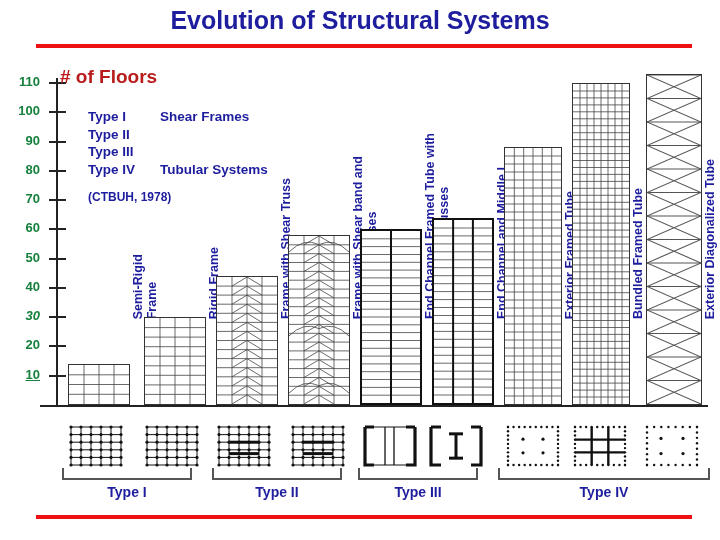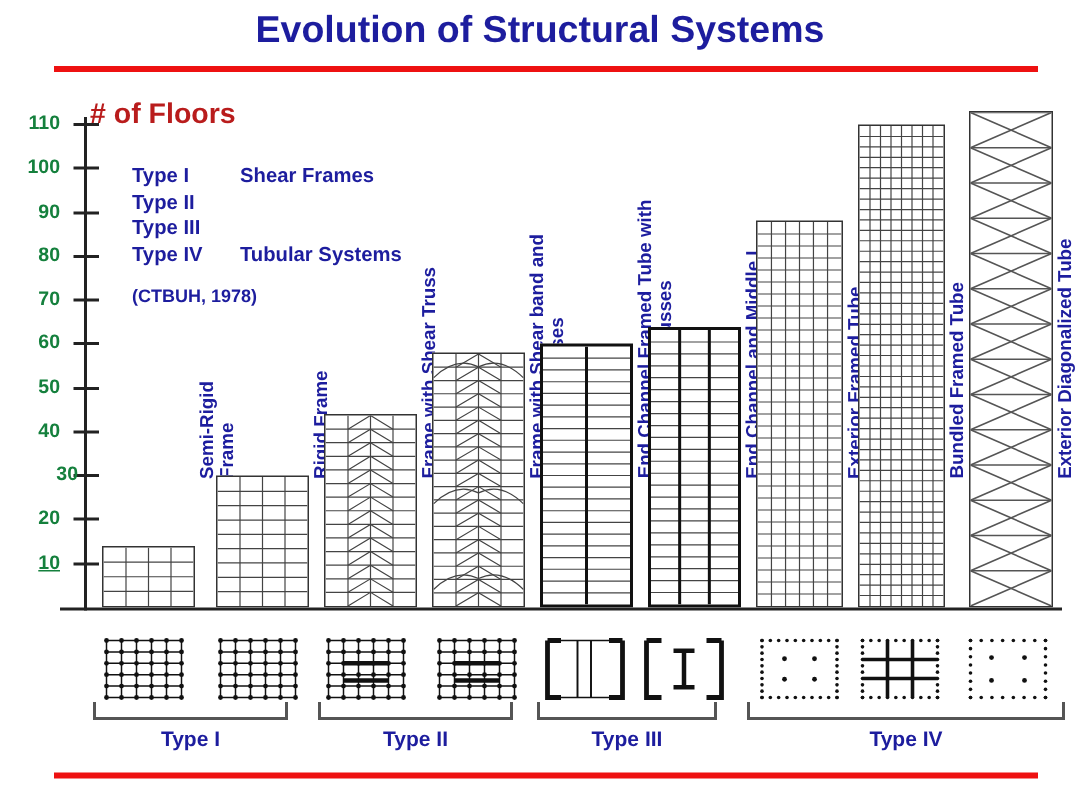--- a/index.html
+++ b/index.html
@@ -116,21 +116,21 @@
 
   <div class="axis-line"></div>
   <div class="baseline"></div>
 
   <div class="ticks-wrap" id="ticks">
       <div class="tick" style="top: 374.727px;"></div>
       <div class="tick-label" style="top: 366.727px; left: 0px; text-decoration: underline;">10</div>
       <div class="tick" style="top: 345.455px;"></div>
       <div class="tick-label" style="top: 337.455px; left: 0px;">20</div>
       <div class="tick" style="top: 316.182px;"></div>
-      <div class="tick-label" style="top: 308.182px; left: 12px;">30</div>
+      <div class="tick-label" style="top: 308.182px; left: 0px; font-style: italic;">30</div>
       <div class="tick" style="top: 286.909px;"></div>
       <div class="tick-label" style="top: 278.909px; left: 0px;">40</div>
       <div class="tick" style="top: 257.636px;"></div>
       <div class="tick-label" style="top: 249.636px; left: 0px;">50</div>
       <div class="tick" style="top: 228.364px;"></div>
       <div class="tick-label" style="top: 220.364px; left: 0px;">60</div>
       <div class="tick" style="top: 199.091px;"></div>
       <div class="tick-label" style="top: 191.091px; left: 0px;">70</div>
       <div class="tick" style="top: 169.818px;"></div>
       <div class="tick-label" style="top: 161.818px; left: 0px;">80</div>

